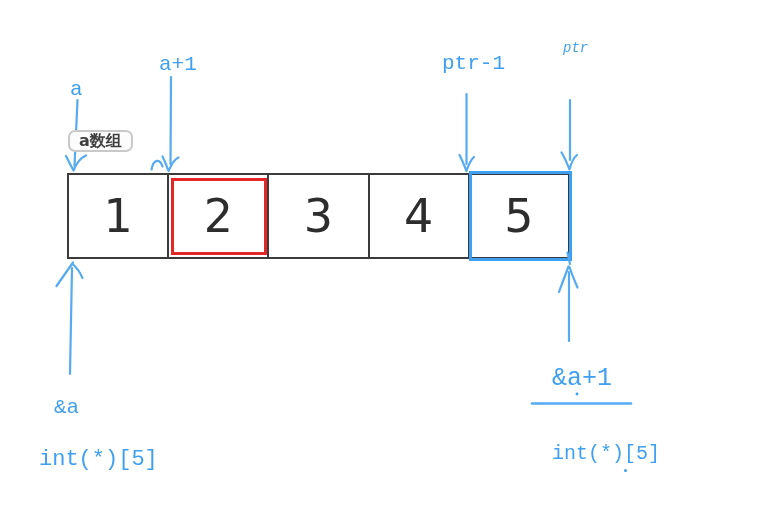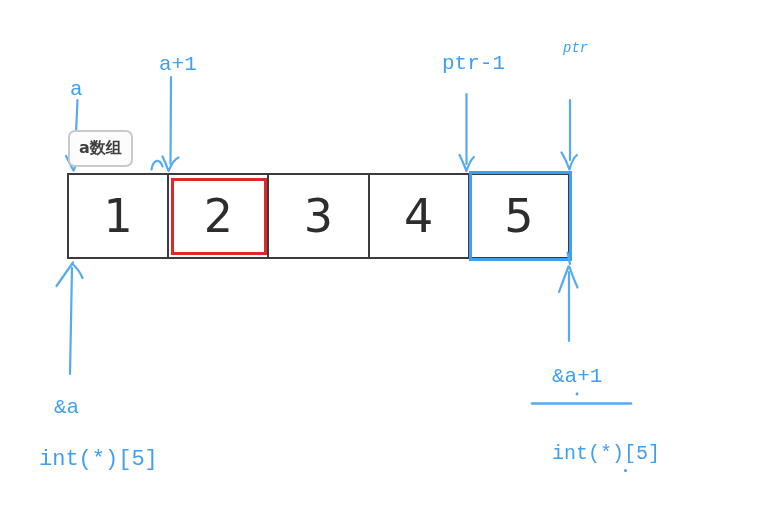--- a/index.html
+++ b/index.html
@@ -58,21 +58,21 @@
     stroke:var(--blue-stroke);
     stroke-width:2.2;
     stroke-linecap:round;
     stroke-linejoin:round;
   }
   .arrows path.thick{stroke-width:2.6;}
   .arrows circle{fill:var(--blue-text);stroke:none;}
   
   .badge{
     position:absolute;left:68px;top:130px;
-    height:37px;box-sizing:border-box;
+    height:22px;box-sizing:border-box;
     padding:0 9px;
     border:2px solid var(--badge-border);
     border-radius:7px;
     background:var(--badge-bg);
     display:flex;align-items:center;
     font-size:16px;font-weight:bold;color:var(--badge-text);
     font-family:"DejaVu Sans","Liberation Sans",sans-serif;
   }
   
   .mono-label{
@@ -80,21 +80,21 @@
     font-family:"Liberation Mono","DejaVu Sans Mono",monospace;
     color:var(--blue-text);
     line-height:1;
     white-space:pre;
   }
   .lbl-a{left:70px;top:79px;font-size:21px;}
   .lbl-a1{left:159px;top:54px;font-size:21px;}
   .lbl-ptr1{left:442px;top:53px;font-size:21px;}
   .lbl-ptr{left:563px;top:41px;font-size:14px;font-style:italic;}
   .lbl-ampa{left:54px;top:397px;font-size:21px;}
-  .lbl-ampa1{left:552px;top:366px;font-size:21px;}
+  .lbl-ampa1{left:552px;top:366px;font-size:25px;}
   .lbl-type-left{left:39px;top:449px;font-size:22px;}
   .lbl-type-right{left:552px;top:444px;font-size:20px;}
 </style>
 </head>
 <body>
 
 <div class="stage">
 
   <div class="array">
     <div class="cell">

